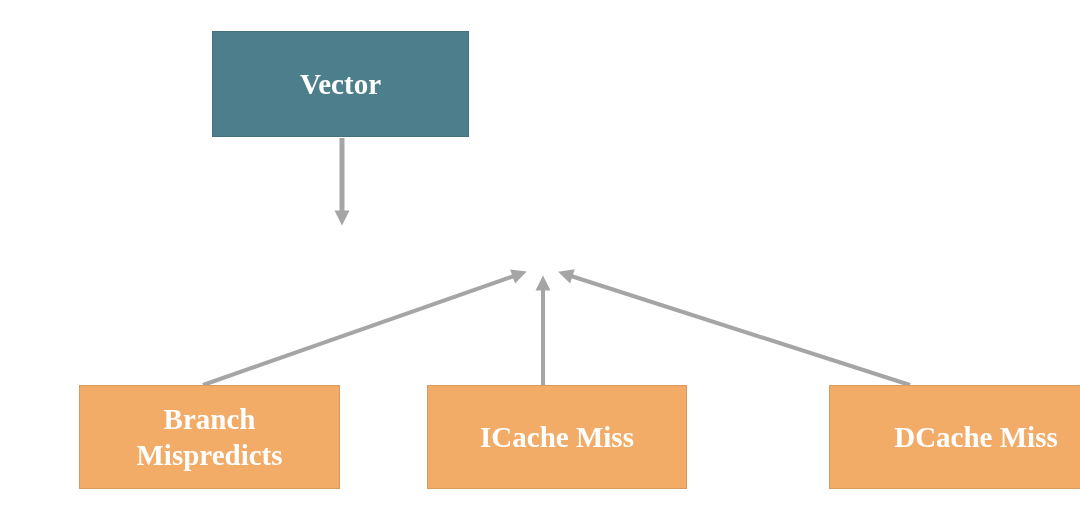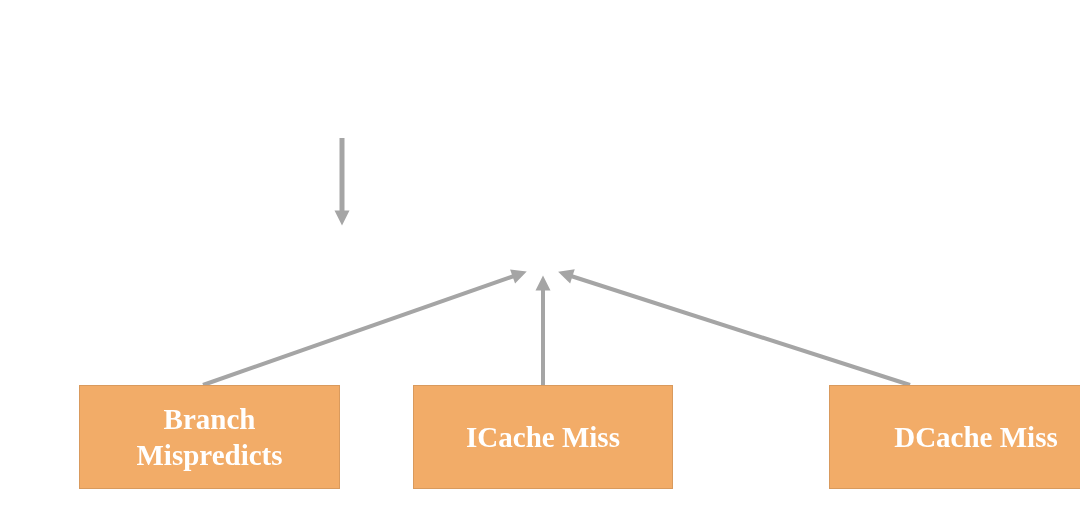--- a/index.html
+++ b/index.html
@@ -53,21 +53,21 @@
     width: 257px;
     height: 106px;
     background: var(--vector-box, #4d7e8c);
   }
   .node-contrib {
     top: 385px;
     height: 104px;
     background: var(--contributor-box, #f2ac68);
   }
   .node-branch { left: 73px;  width: 261px; margin-left: 6px; }
-  .node-icache { left: 413px; width: 260px; }
+  .node-icache { left: 427px; width: 260px; }
   .node-dcache { left: 829px; width: 294px; }
   .node-label {
     display: block;
     max-width: 232px;
     margin: 0 auto;
   }
   .formula {
     position: absolute;
     left: 28px;
     top: 228px;
@@ -88,20 +88,23 @@
       <marker id="ah" viewBox="0 0 12 12" refX="2" refY="6" markerWidth="20" markerHeight="18" orient="auto" markerUnits="userSpaceOnUse">
         <path class="arrow-head" d="M1,1 L11,6 L1,11 Z"></path>
       </marker>
     </defs>
     <line class="arrow-line" stroke-width="5" marker-end="url(#ah)" x1="342" y1="138" x2="342" y2="212"></line>
     <line class="arrow-line" stroke-width="4" marker-end="url(#ah)" x1="203" y1="385" x2="514" y2="276"></line>
     <line class="arrow-line" stroke-width="4" marker-end="url(#ah)" x1="543" y1="385" x2="543" y2="289"></line>
     <line class="arrow-line" stroke-width="4" marker-end="url(#ah)" x1="910" y1="385" x2="571" y2="276"></line>
   </svg>
 
+  <div class="node node-vector">
+    <span class="node-label">Vector</span>
+  </div>
 
 
   <div class="node node-contrib node-branch">
     <span class="node-label">Branch Mispredicts</span>
   </div>
 
   <div class="node node-contrib node-icache">
     <span class="node-label">ICache Miss</span>
   </div>
 

